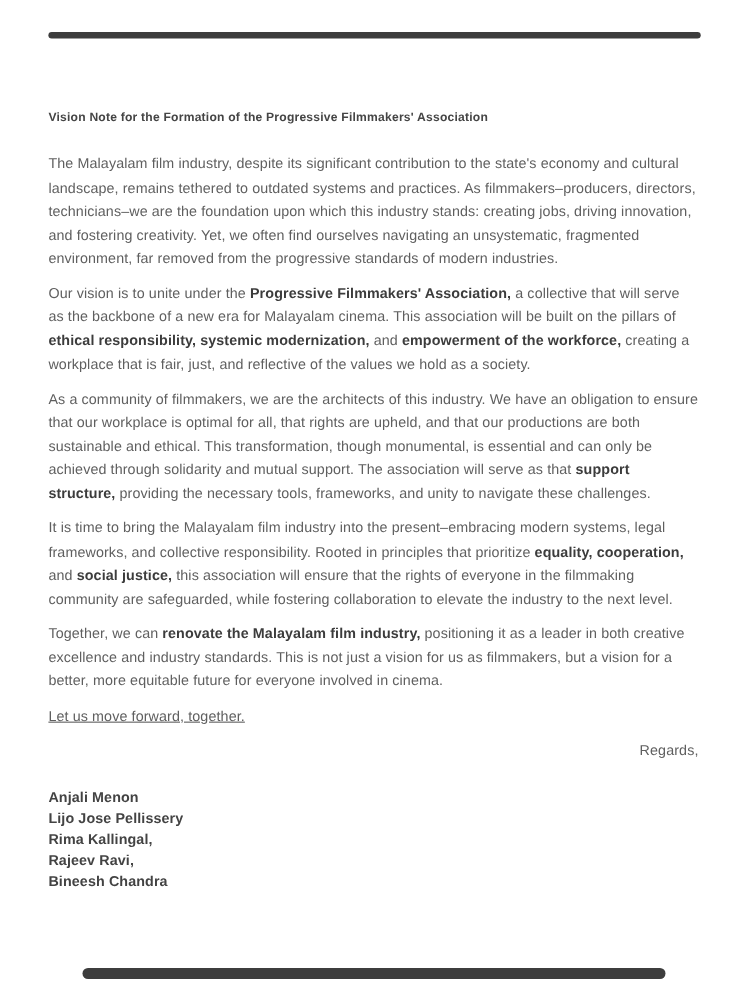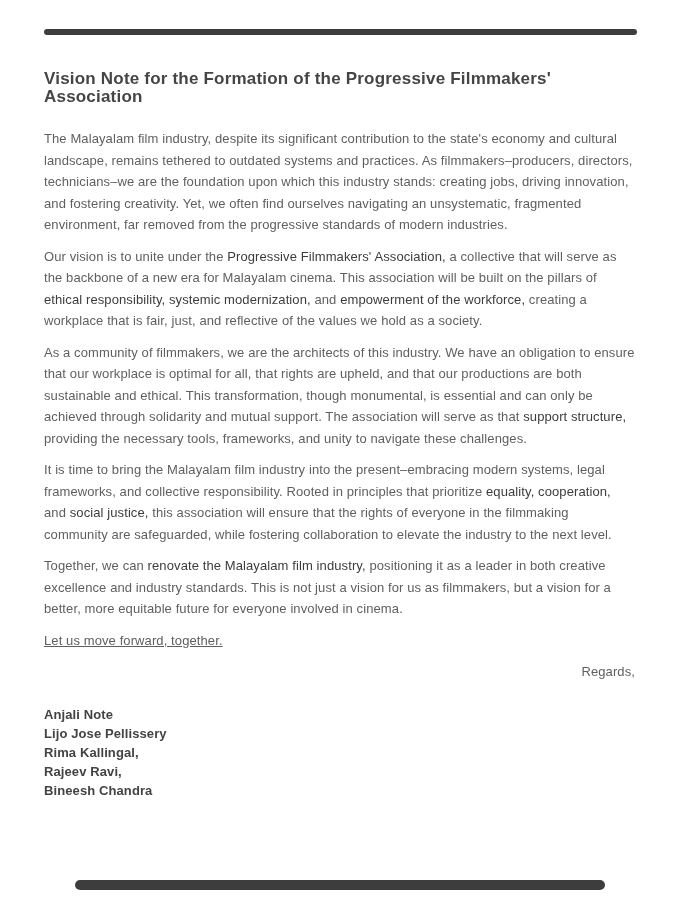--- a/index.html
+++ b/index.html
@@ -19,31 +19,31 @@
     position:relative;width:679px;height:900px;background:var(--bg);
     filter:blur(0.3px);
   }
   .rule{position:absolute;background:var(--rule);}
   .rule.top{left:44px;top:29px;width:593px;height:6px;border-radius:3px;}
   .rule.bottom{left:75px;top:880px;width:530px;height:10px;border-radius:5px;}
   .content{
     position:absolute;left:44px;top:0;width:591px;
   }
   .title{
-    margin:70px 0 0 0;
-    font-size:17px;font-weight:700;color:var(--title);
+    margin:98px 0 0 0;
+    font-size:11px;font-weight:700;color:var(--title);
     letter-spacing:0.2px;line-height:18px;
   }
   .letter-body{margin-top:22px;}
   p.para, p.line{
     margin:4px 0 10px 0;
     font-size:13px;line-height:21.5px;color:var(--body);
     letter-spacing:0.1px;
   }
-  p.para .bold{font-weight:400;color:var(--bold);}
+  p.para .bold{font-weight:700;color:var(--bold);}
   .farewell{margin-top:10px;text-decoration:underline;}
   .regards{margin-top:50px;text-align:right;}
   .signatories{margin-top:22px;}
   .signatory{
     font-size:13px;line-height:19px;font-weight:700;color:#434343;
     letter-spacing:0.1px;
   }
 </style>
 </head>
 <body>
@@ -60,21 +60,21 @@
         <p class="para"><span>As a community of filmmakers, we are the architects of this industry. We have an obligation to ensure that our workplace is optimal for all, that rights are upheld, and that our productions are both sustainable and ethical. This transformation, though monumental, is essential and can only be achieved through solidarity and mutual support. The association will serve as that </span><span class="bold">support structure,</span><span> providing the necessary tools, frameworks, and unity to navigate these challenges.</span></p>
         <p class="para"><span>It is time to bring the Malayalam film industry into the present–embracing modern systems, legal frameworks, and collective responsibility. Rooted in principles that prioritize </span><span class="bold">equality, cooperation,</span><span> and </span><span class="bold">social justice,</span><span> this association will ensure that the rights of everyone in the filmmaking community are safeguarded, while fostering collaboration to elevate the industry to the next level.</span></p>
         <p class="para"><span>Together, we can </span><span class="bold">renovate the Malayalam film industry,</span><span> positioning it as a leader in both creative excellence and industry standards. This is not just a vision for us as filmmakers, but a vision for a better, more equitable future for everyone involved in cinema.</span></p>
       </div>
 
     <p class="line farewell">Let us move forward, together.</p>
 
     <p class="line regards">Regards,</p>
 
     <div class="signatories">
-        <div class="signatory">Anjali Note</div>
+        <div class="signatory">Anjali Menon</div>
         <div class="signatory">Lijo Jose Pellissery</div>
         <div class="signatory">Rima Kallingal,</div>
         <div class="signatory">Rajeev Ravi,</div>
         <div class="signatory">Bineesh Chandra</div>
       </div>
   </div>
 
   <div class="rule bottom"></div>
 </div>
 

